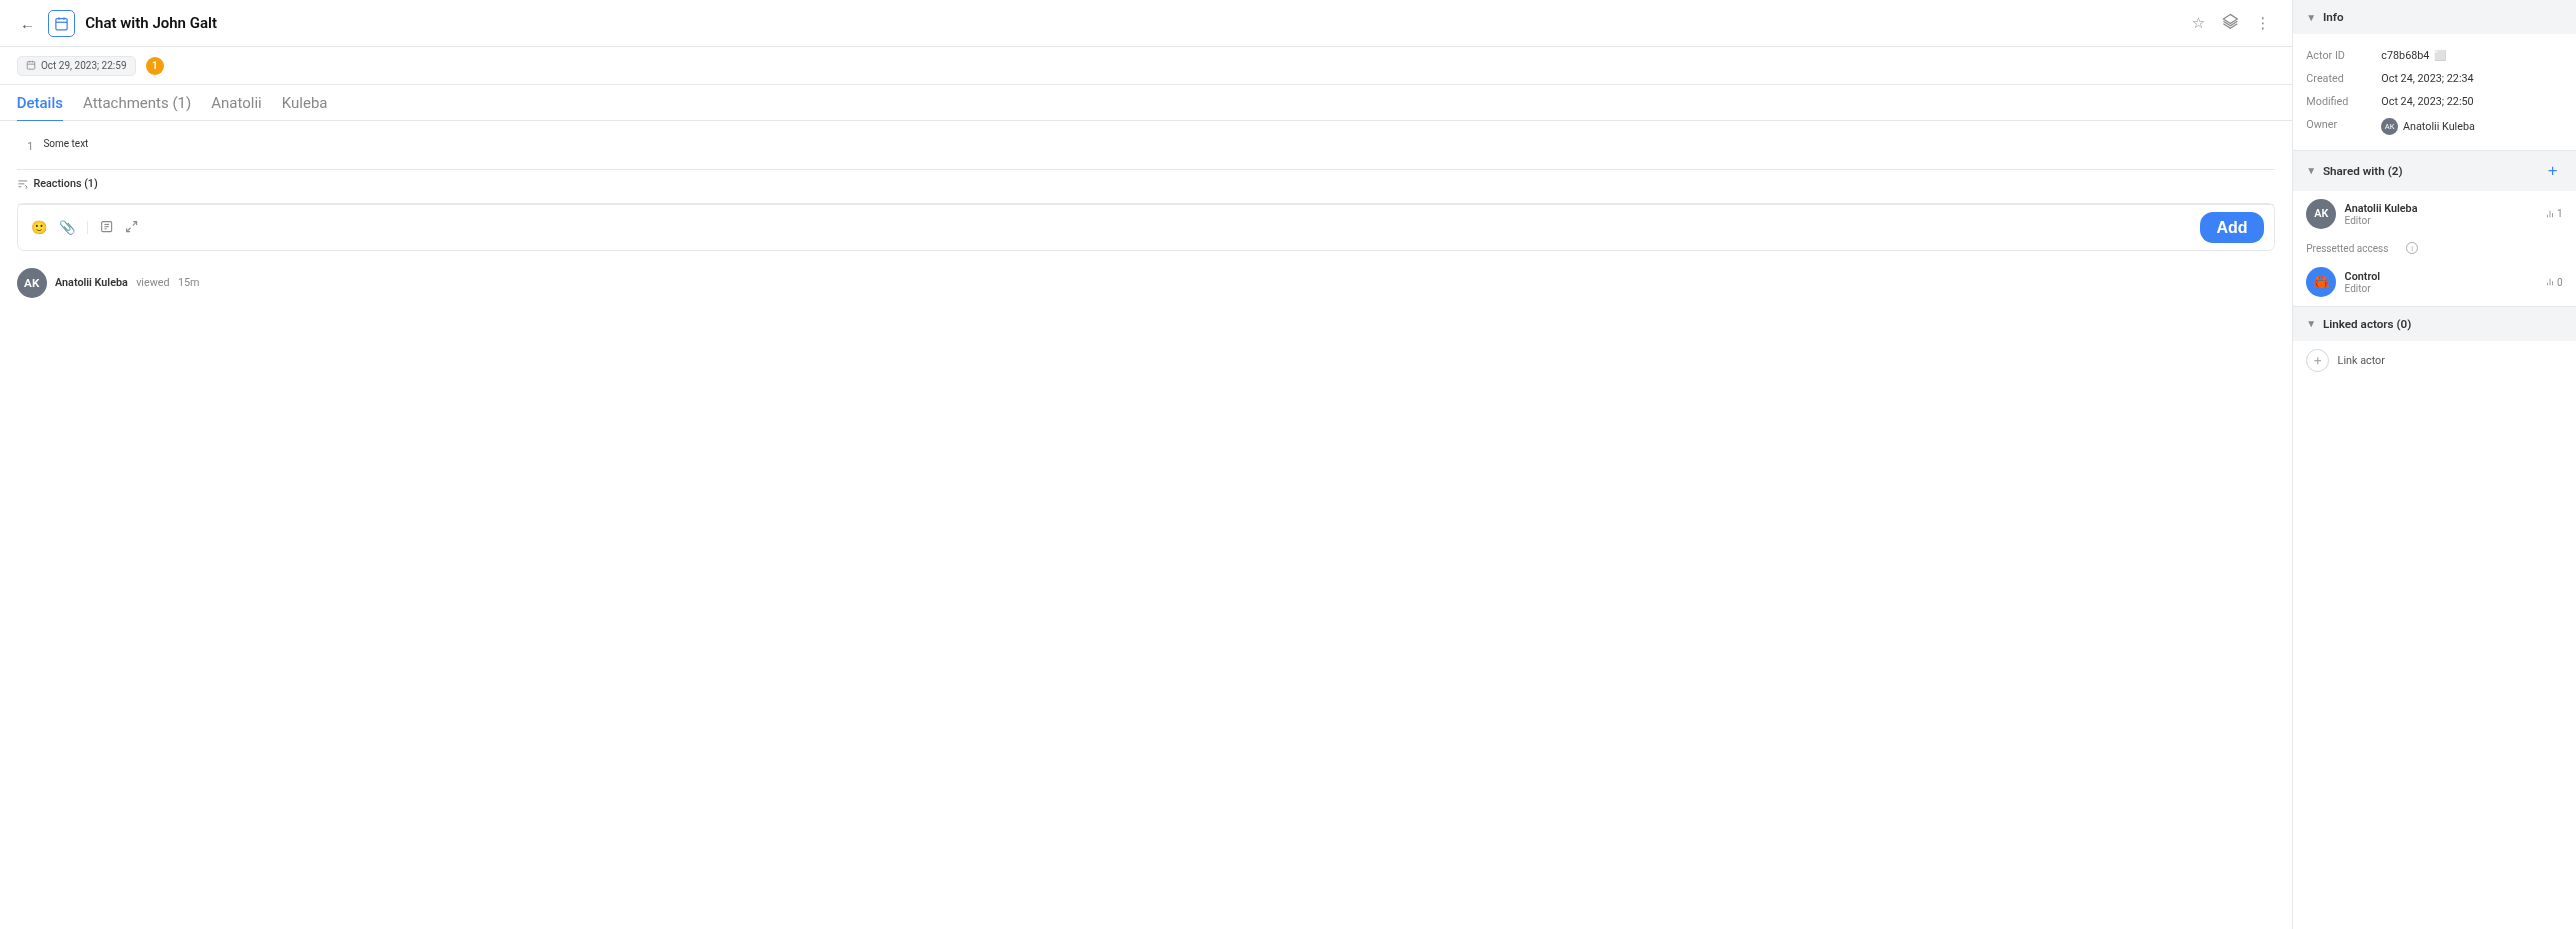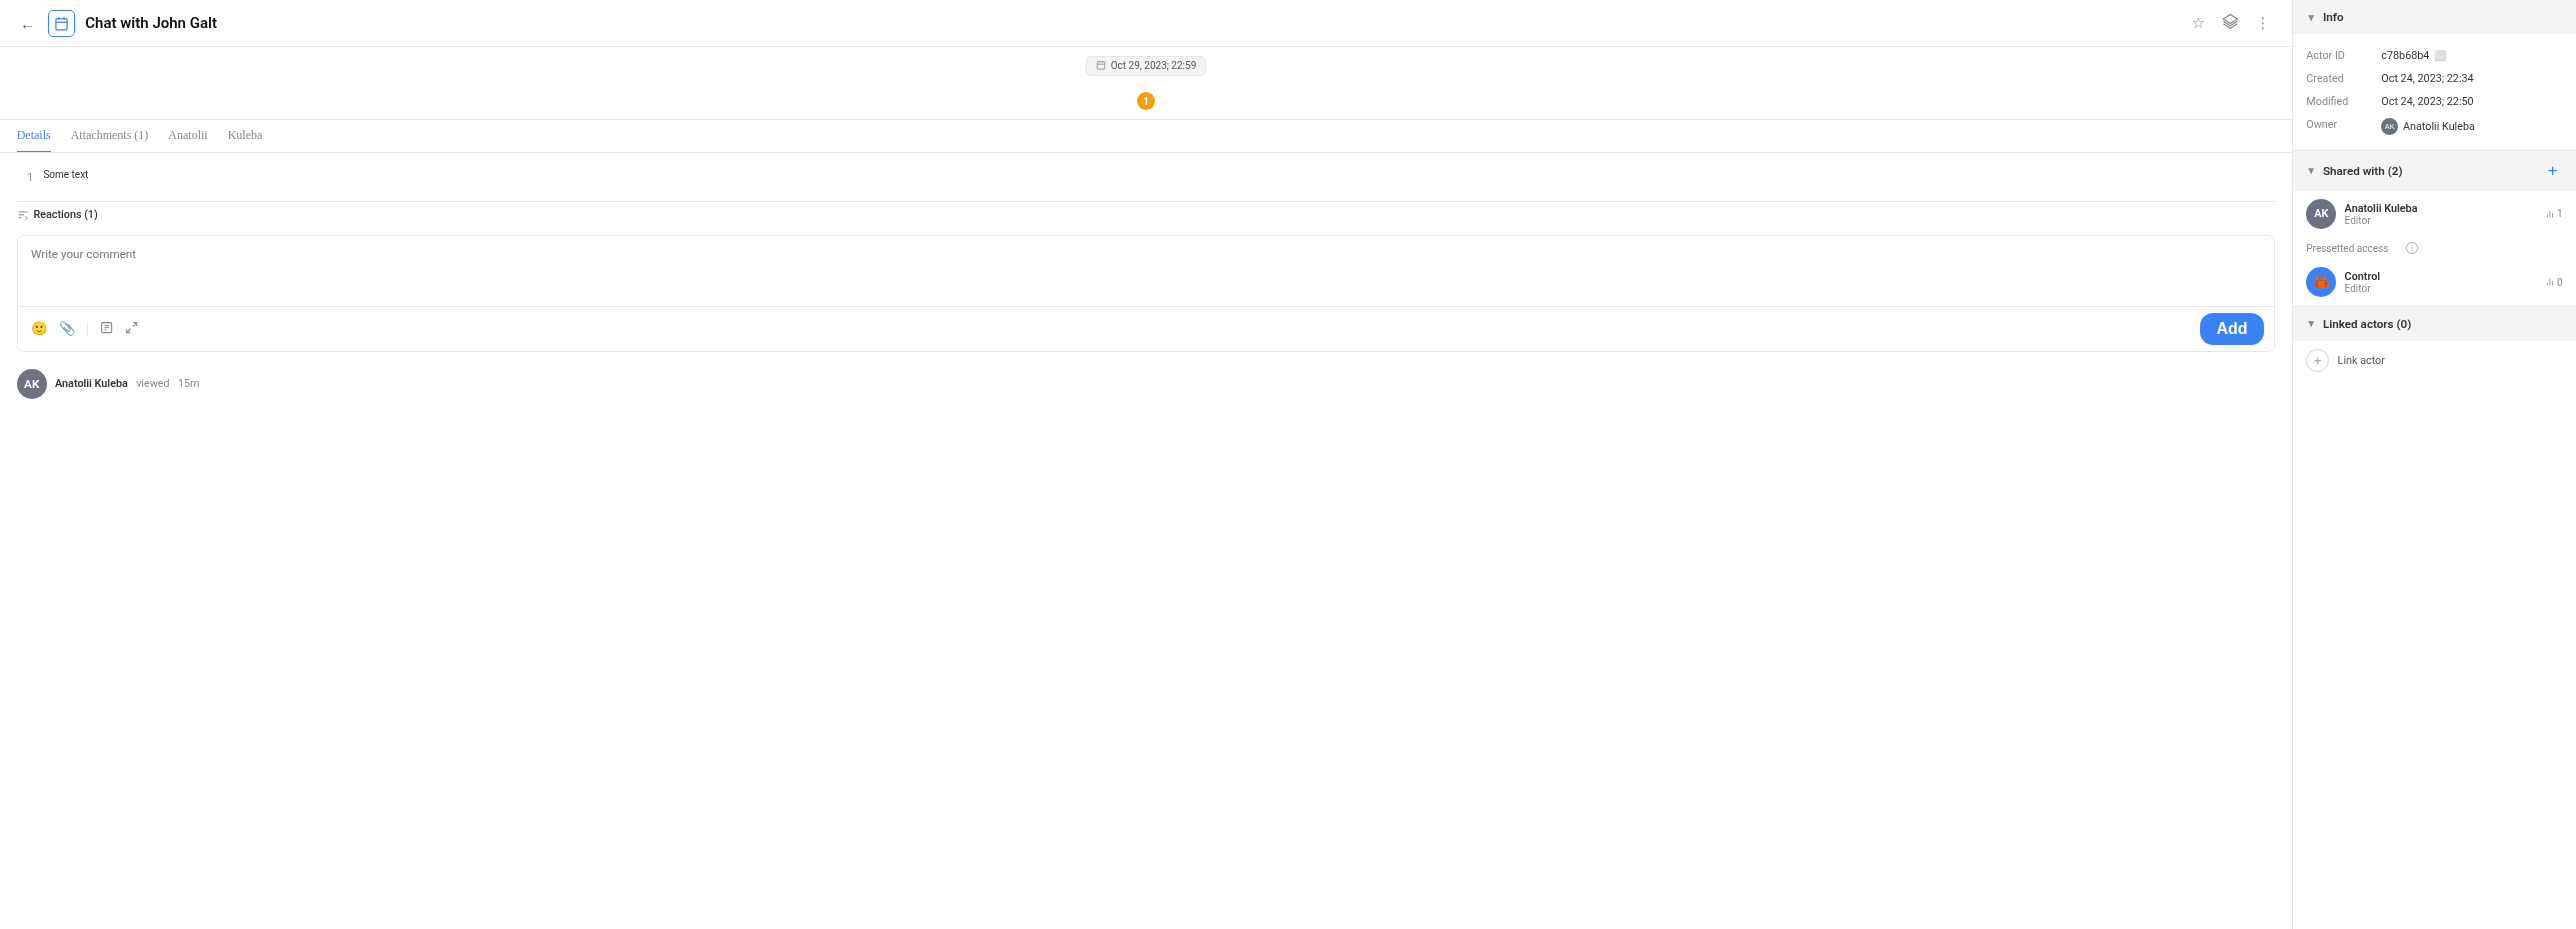--- a/index.html
+++ b/index.html
@@ -36,37 +36,37 @@
     .header-actions {
       display: flex; align-items: center; gap: 6.7px;
     }
     .header-action-btn {
       background: none; border: none; cursor: pointer; color: #888; font-size: 15px; padding: 5px;
       display: flex; align-items: center; justify-content: center; border-radius: 3.3px;
     }
 
     
     .sub-header {
-      display: flex; align-items: center; padding: 8.3px 16.7px; gap: 16px; border-bottom: 0.8px solid #e5e7eb; flex-direction: column;
+      display: flex; align-items: center; padding: 8.3px 16.7px; gap: 10px; border-bottom: 0.8px solid #e5e7eb;
     }
     .date-badge {
       display: flex; align-items: center; gap: 5px; background: #f3f4f6; border: 0.8px solid #e5e7eb;
       padding: 3.3px 8.3px; border-radius: 5px; font-size: 10px; color: #555;
     }
     .count-badge {
       display: flex; align-items: center; justify-content: center; background: #f59e0b;
       color: #fff; border-radius: 50%; width: 18.3px; height: 18.3px; font-size: 10px; font-weight: 600;
     }
 
     
     .tabs {
       display: flex; padding: 0 16.7px; border-bottom: 0.8px solid #e5e7eb; gap: 20px;
     }
     .tab {
-      padding: 8.3px 0; font-size: 12px; color: #888; cursor: pointer; border-bottom: 1.7px solid transparent; margin-bottom: -0.8px; font-family: Liberation Serif, serif;
+      padding: 8.3px 0; font-size: 15px; color: #888; cursor: pointer; border-bottom: 1.7px solid transparent; margin-bottom: -0.8px;
     }
     .tab.active { color: #3b82f6; border-bottom: 1.7px solid #3b82f6; font-weight: 500; }
 
     
     .content {
       flex: 1; overflow-y: auto; padding: 16.7px;
     }
     .message-item {
       display: flex; align-items: flex-start; gap: 10px; margin-bottom: 16.7px;
     }
@@ -265,21 +265,20 @@
           <line x1="3" y1="6" x2="21" y2="6"></line>
           <line x1="3" y1="12" x2="15" y2="12"></line>
           <line x1="3" y1="18" x2="9" y2="18"></line>
           <polyline points="17 15 21 19 17 23"></polyline>
         </svg>
       </span>
       <span style="color:#333;font-weight:500;">Reactions (1)</span>
     </div>
 
     <div class="comment-box">
-      <textarea class="comment-textarea" placeholder="Write your comment" style=""></textarea>
       <div class="comment-toolbar">
         <button class="comment-toolbar-btn">
           <span>🙂</span>
         </button>
         <button class="comment-toolbar-btn">
           <span>📎</span>
         </button>
         <div class="toolbar-divider"></div>
         <button class="comment-toolbar-btn">
           <span>

